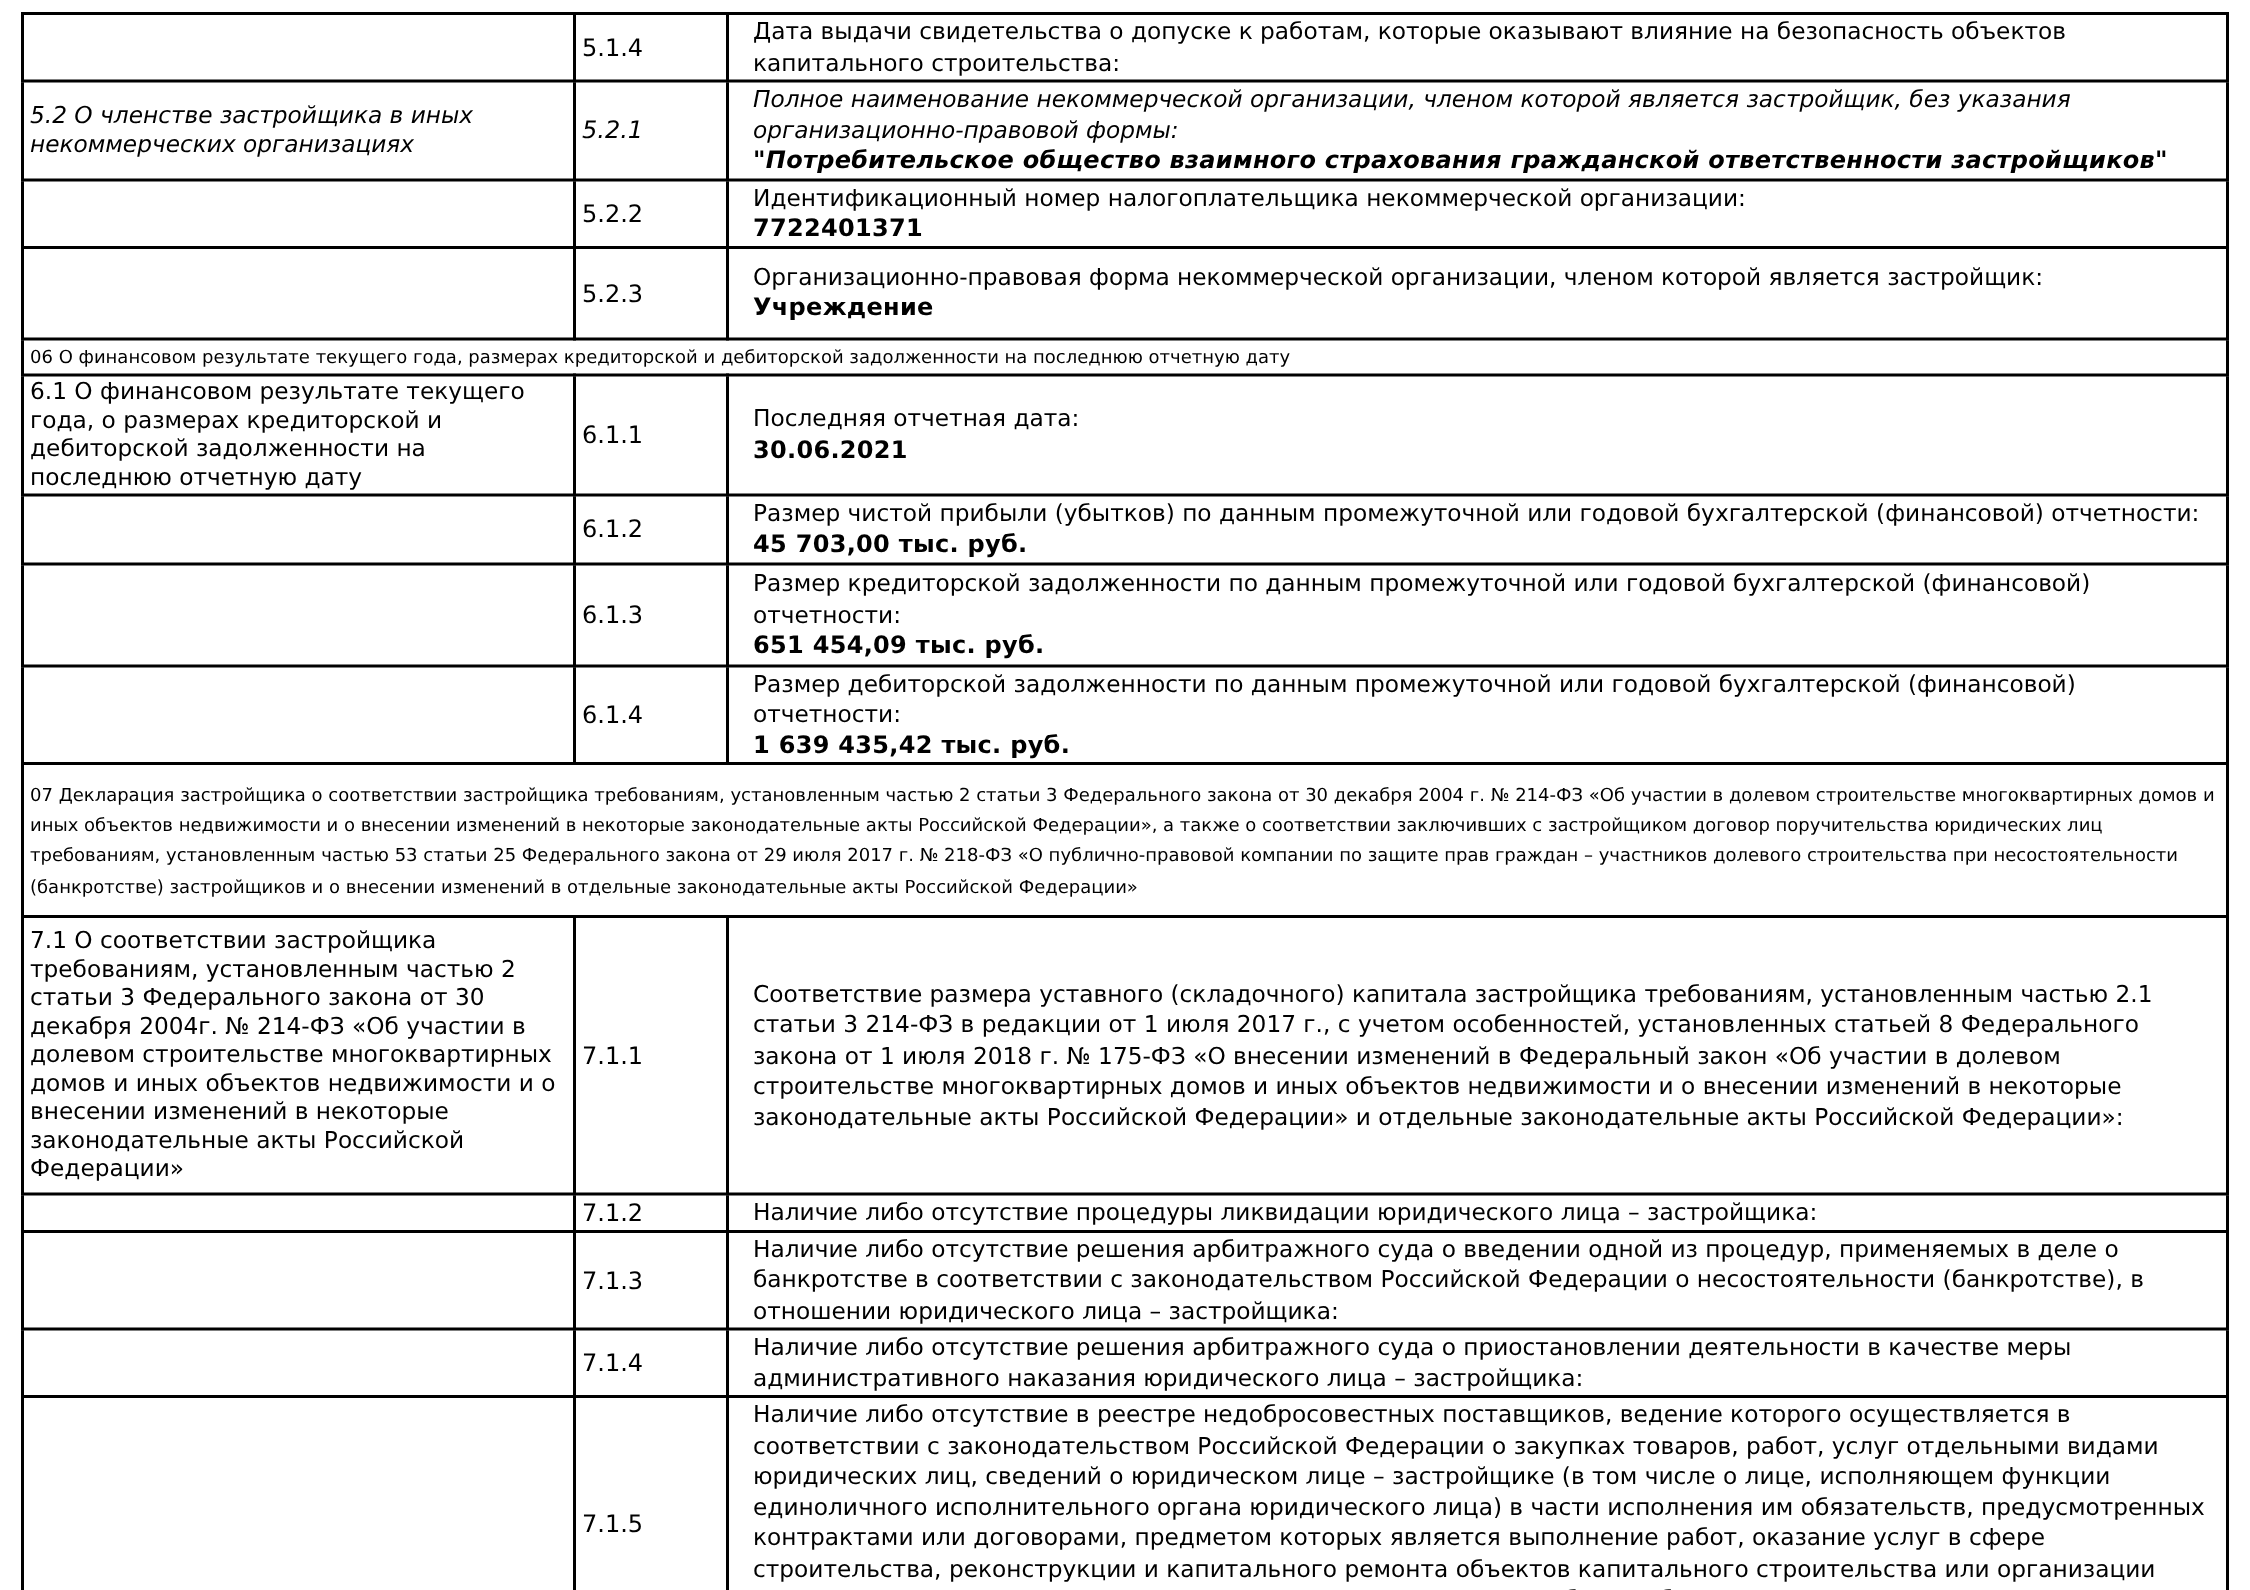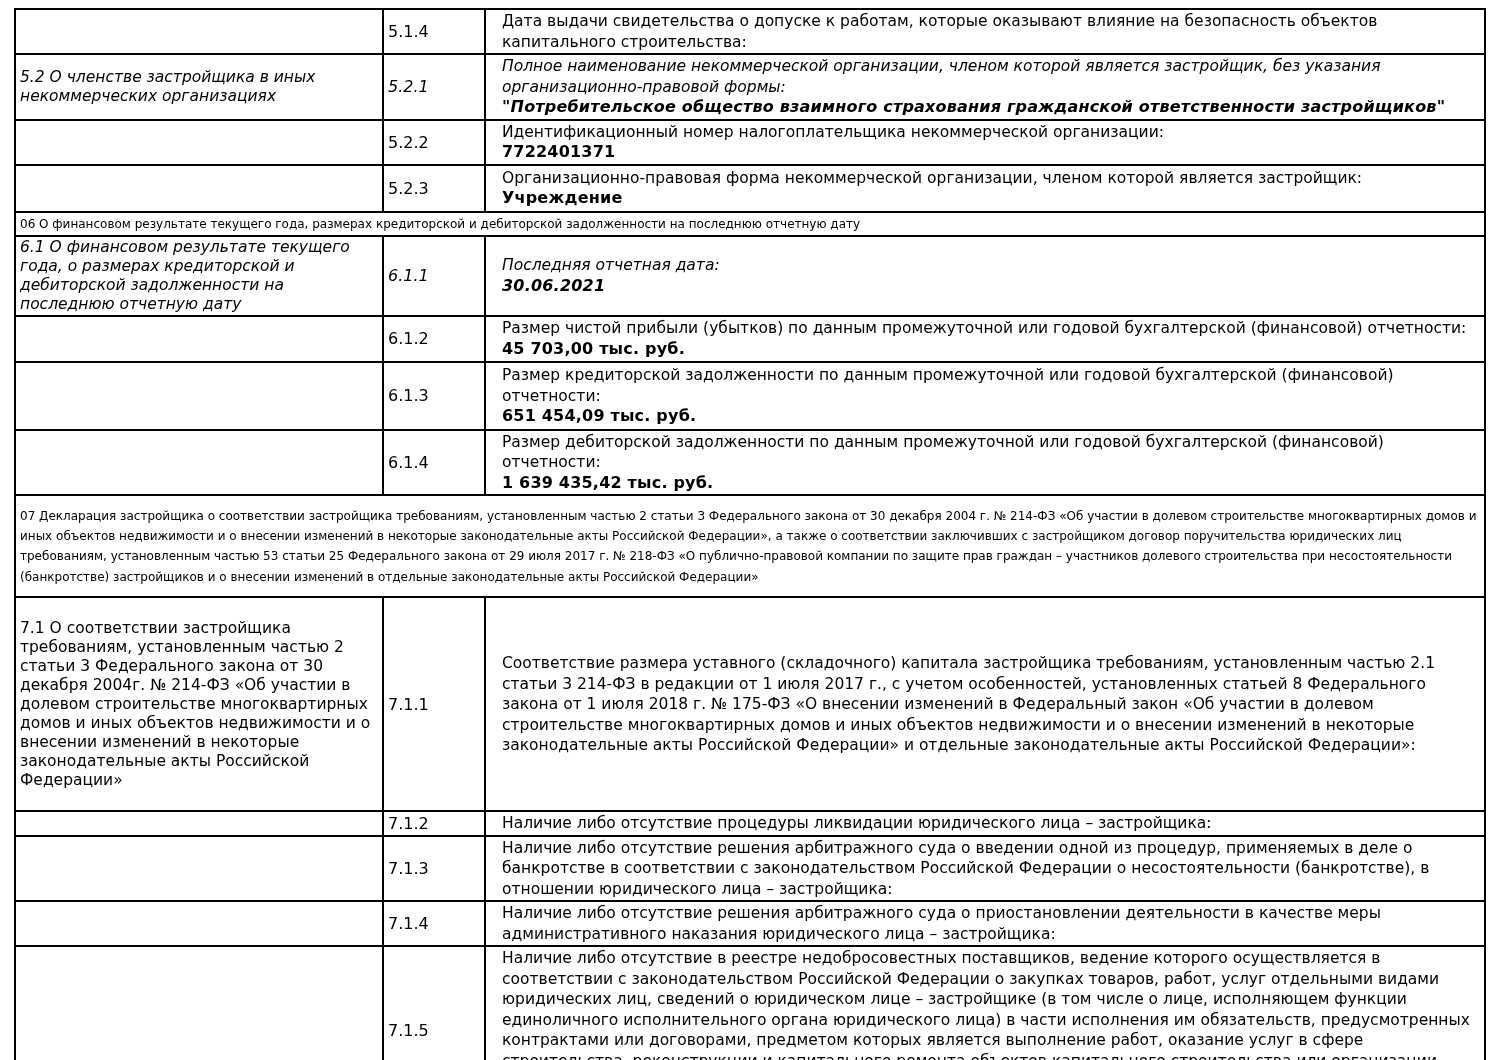--- a/index.html
+++ b/index.html
@@ -11,24 +11,24 @@
   col.c2{width:102px;}
   col.c3{width:1000px;}
   .cl{font-family:"DejaVu Sans",sans-serif;font-size:15.5px;line-height:19px;padding:1px 5px 1px 4px;}
   .cn{font-family:"DejaVu Sans",sans-serif;font-size:16px;padding:1px 4px;}
   .cc{font-family:"DejaVu Sans",sans-serif;font-size:15.5px;line-height:20.5px;padding:1px 5px 1px 16px;}
   .sec{font-family:"DejaVu Sans",sans-serif;font-size:12px;line-height:20.4px;padding:1px 4px;}
   .label{display:block;}
   .value{display:block;font-weight:bold;font-size:16px;letter-spacing:.2px;}
   .value:empty{display:none;}
   tr.h24{height:24px;}  tr.h42{height:42px;}  tr.h44{height:44px;}
-  tr.h45{height:45px;}  tr.h46{height:46px;margin-left:24px;}  tr.h47{height:47px;border-radius:15px;}
+  tr.h45{height:45px;}  tr.h46{height:46px;margin-left:24px;}  tr.h47{height:61px;border-radius:15px;}
   tr.h62{height:62px;}  tr.h65{height:65px;font-style:italic;}  tr.h68{height:68px;}
-  tr.h81{height:79px;font-style:italic;}  tr.h102{height:102px;} tr.h144{height:144px;}
-  tr.h185{height:214px;margin-top:20px;}
+  tr.h81{height:79px;}  tr.h102{height:102px;} tr.h144{height:144px;}
+  tr.h185{height:185px;margin-top:20px;}
 </style>
 </head>
 <body>
 
 <div class="page">
   <table>
     <colgroup>
         <col class="c1">
         <col class="c2">
         <col class="c3">

